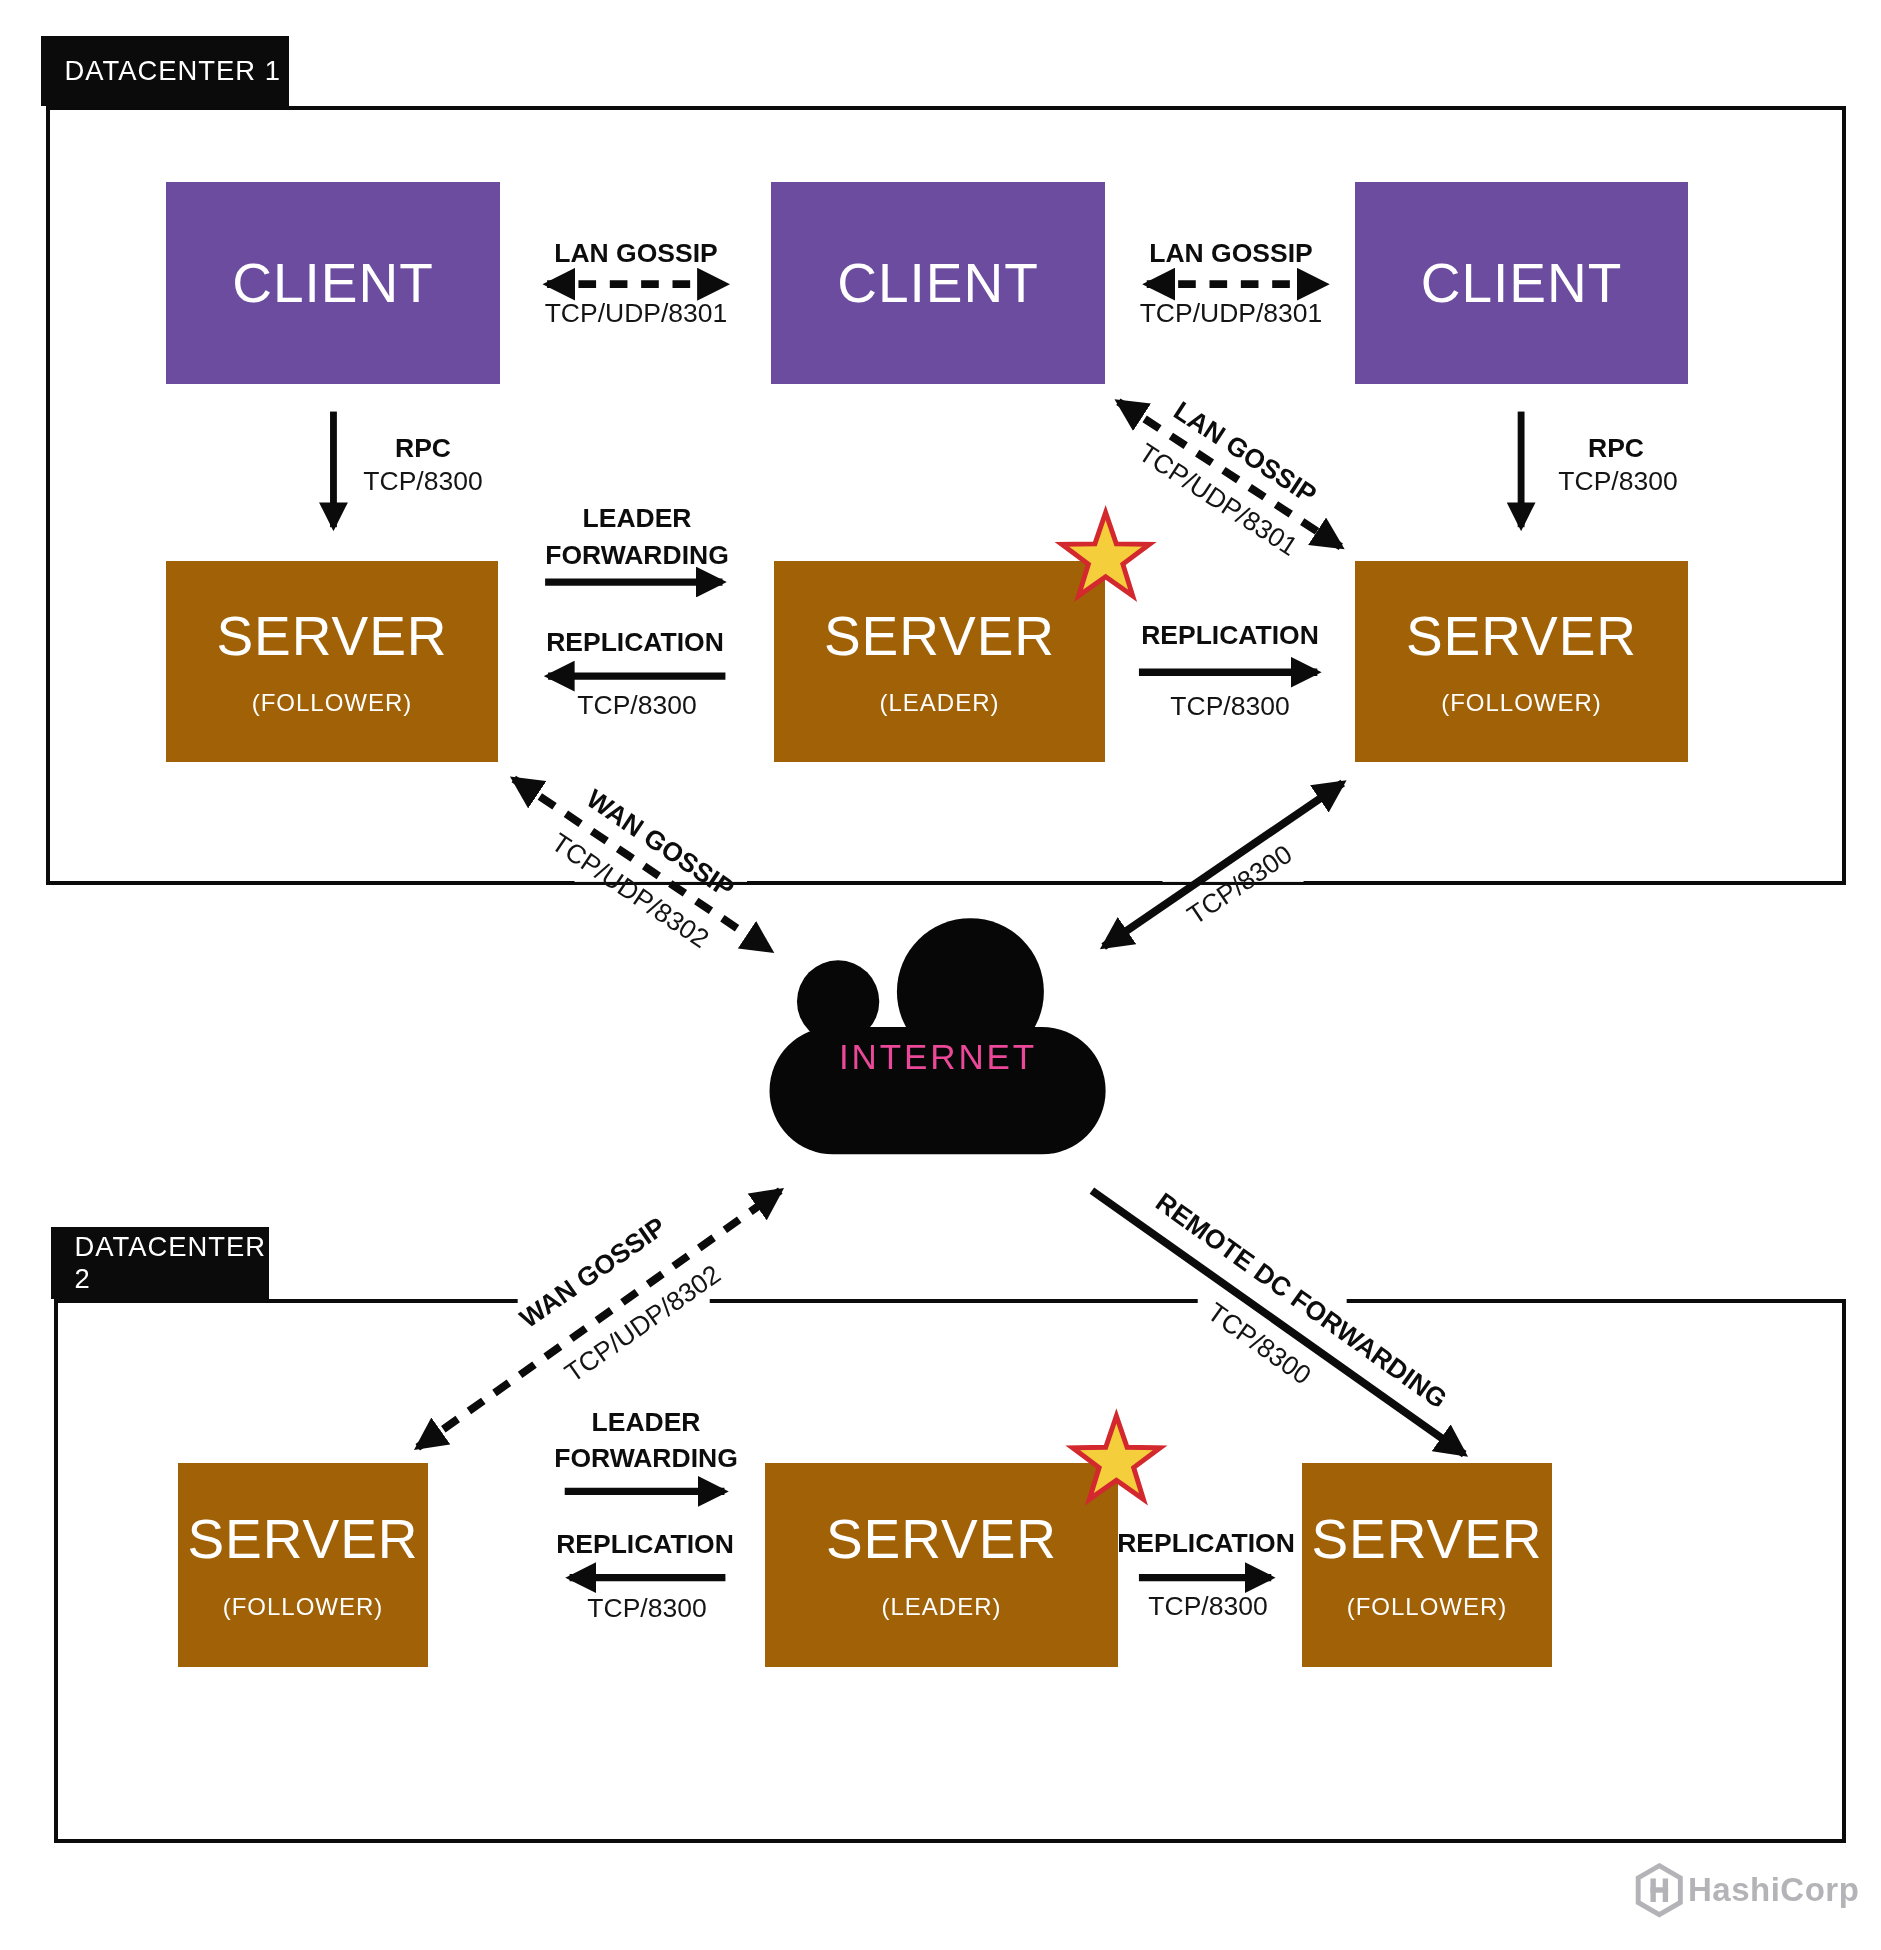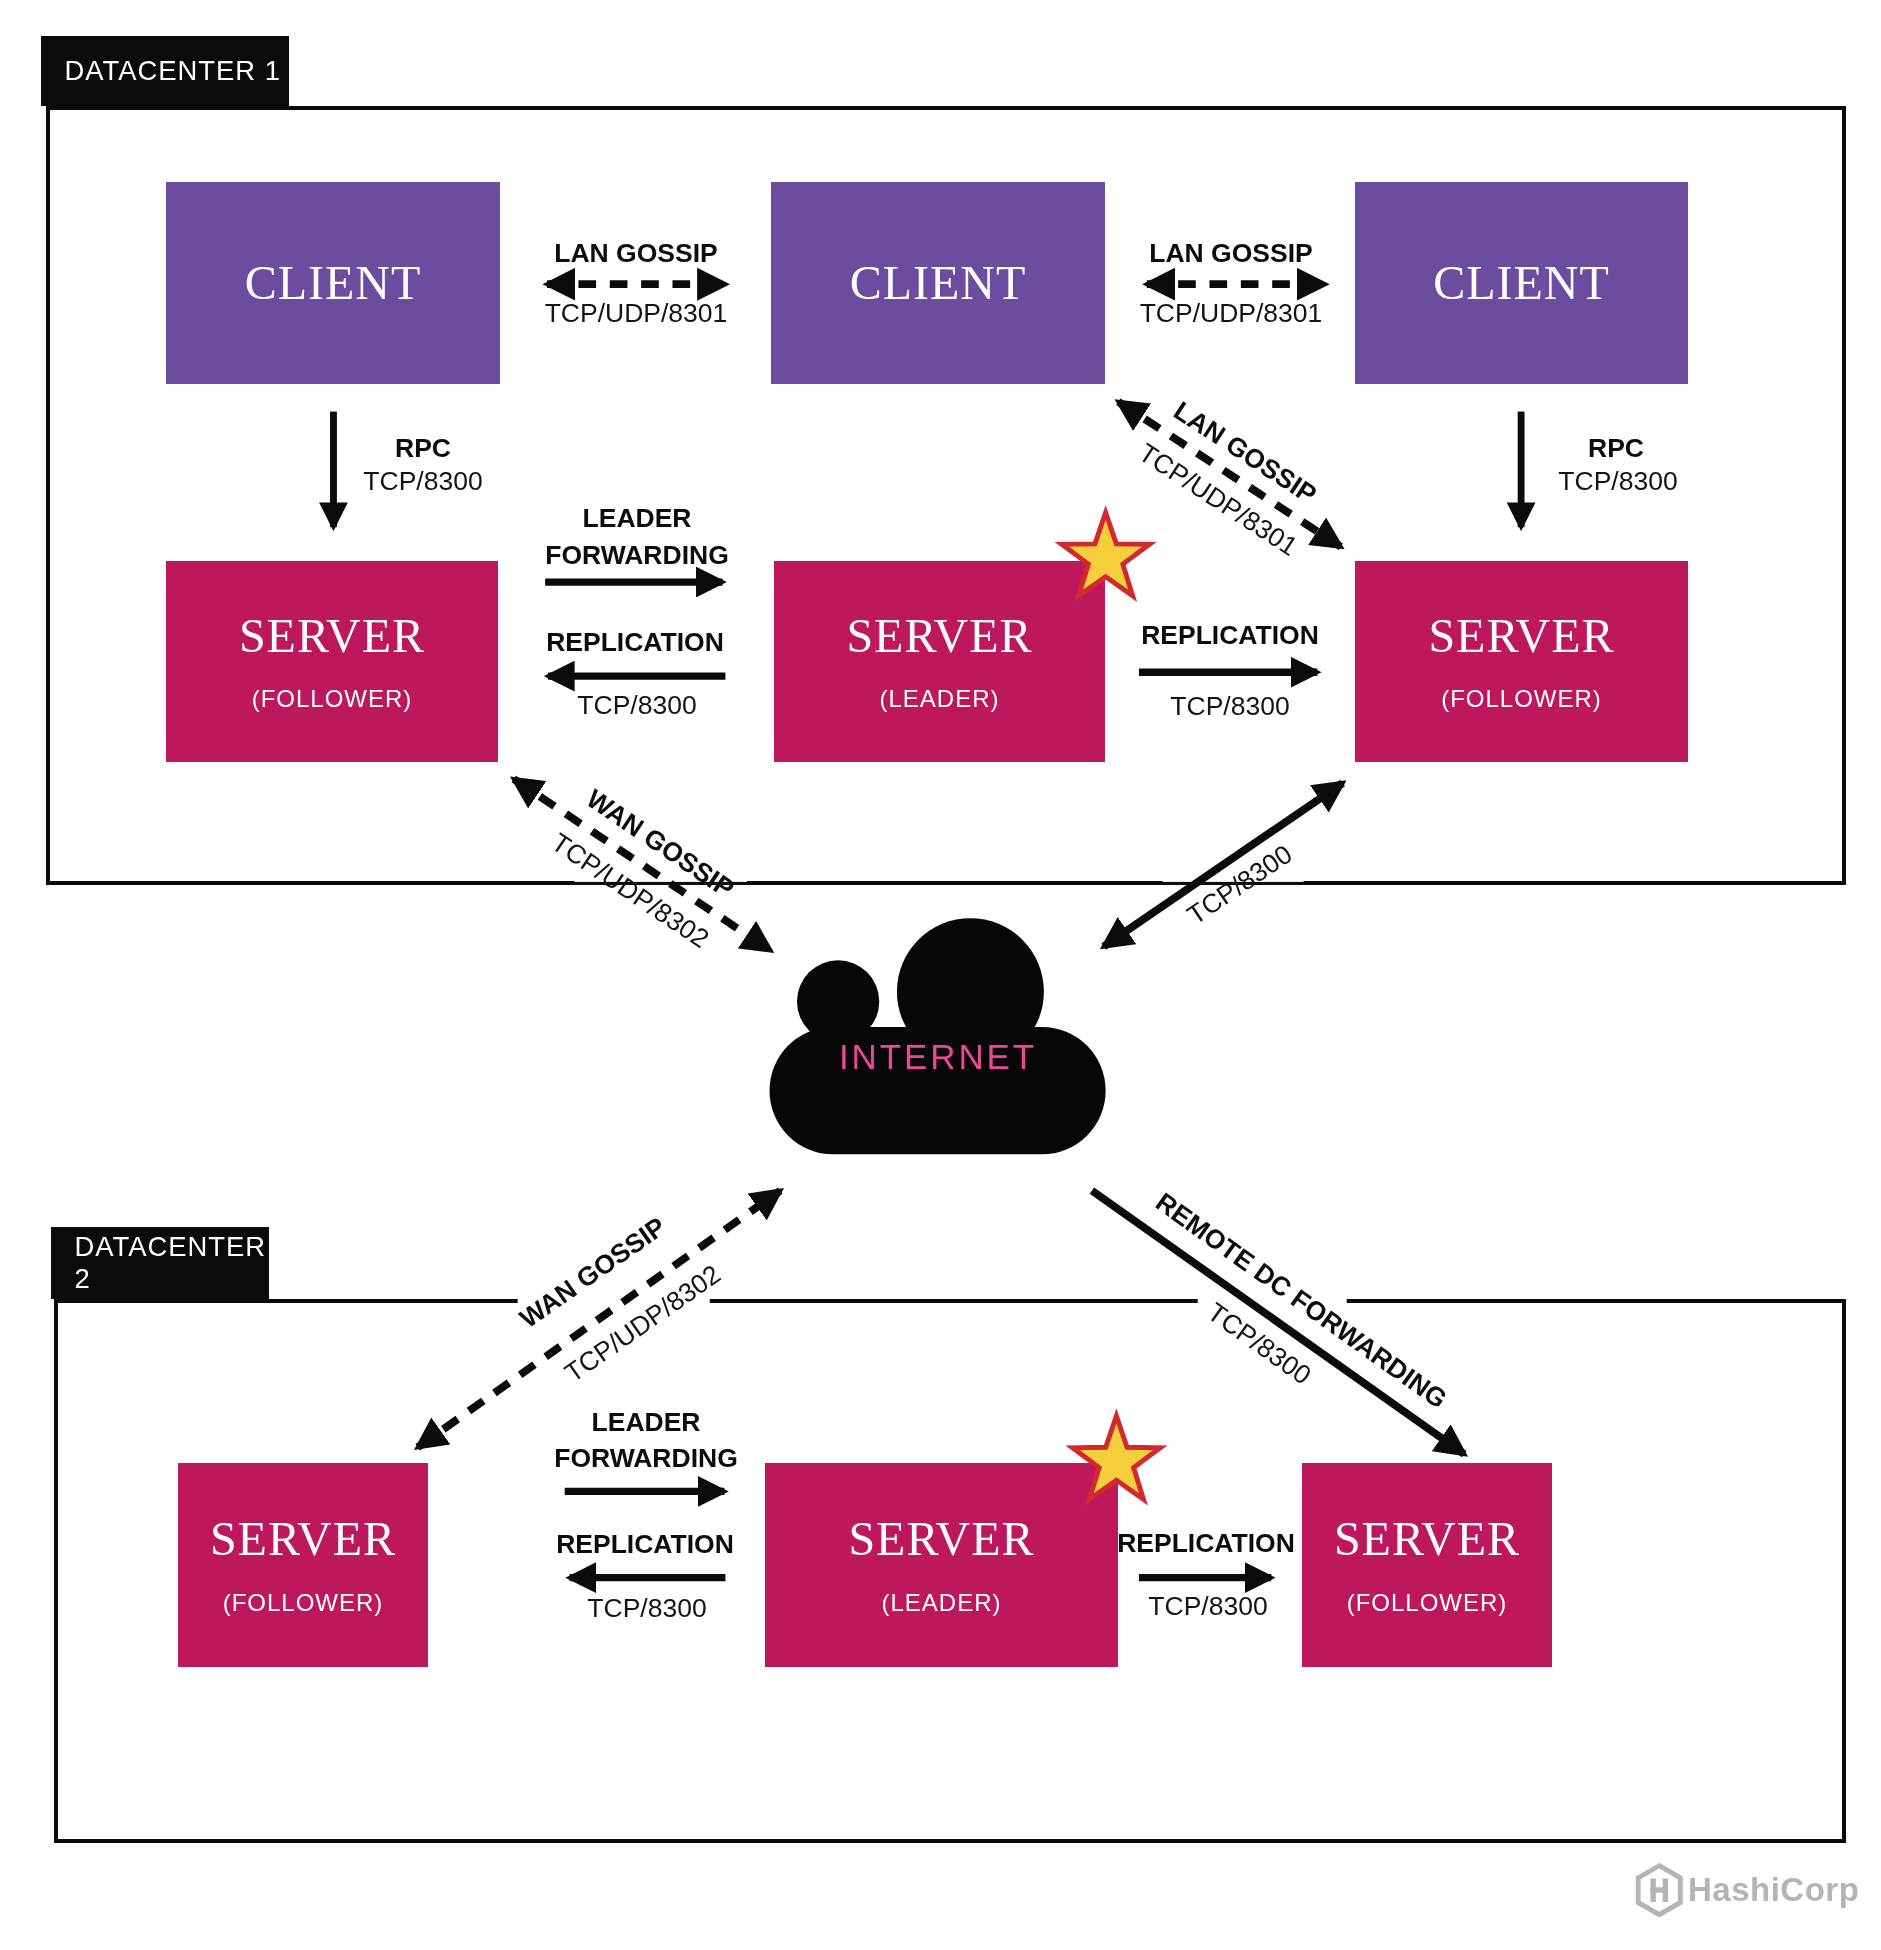--- a/index.html
+++ b/index.html
@@ -5,22 +5,22 @@
   html,body{margin:0;padding:0;background:#ffffff;}
   #canvas{position:relative;width:1882px;height:1950px;background:#ffffff;overflow:hidden;
           font-family:"Liberation Sans", sans-serif;}
   .dcbox{position:absolute;border:4.9px solid #0b0b0b;background:transparent;z-index:1;}
   .dctab{position:absolute;background:#0b0b0b;color:#ffffff;z-index:1;
          display:flex;align-items:center;padding-left:23.5px;box-sizing:border-box;
          font-size:27.4px;letter-spacing:1px;}
   .node{position:absolute;z-index:1;display:flex;flex-direction:column;align-items:center;
         justify-content:center;color:#ffffff;text-align:center;}
   .client{background:#6B4C9F;}
-  .server{background:#be185d;}
-  .node-title{font-size:48px;font-weight:300;letter-spacing:1px;line-height:1.1;font-family:Liberation Serif, serif;}
+  .server{background:#a16207;}
+  .node-title{font-size:55px;font-weight:300;letter-spacing:1px;line-height:1.1;}
   .node-role{font-size:24px;font-weight:300;letter-spacing:1px;margin-top:23px;}
   svg#overlay{position:absolute;left:0;top:0;z-index:2;pointer-events:none;}
   .lbl,.prt{position:absolute;z-index:3;white-space:nowrap;transform:translate(-50%,-50%);}
   .lbl{font-weight:bold;font-size:26.5px;color:#0d0d0d;}
   .prt{font-weight:normal;font-size:26.5px;color:#141414;}
   .internet-lbl{position:absolute;z-index:3;white-space:nowrap;transform:translate(-50%,-50%);
         color:#ec4899;font-size:35px;font-weight:300;letter-spacing:2.9px;}
   .brand-text{position:absolute;z-index:3;white-space:nowrap;transform:translate(0,-50%);
         color:#B4B3B7;font-size:33px;font-weight:bold;letter-spacing:0.5px;}
 </style>

